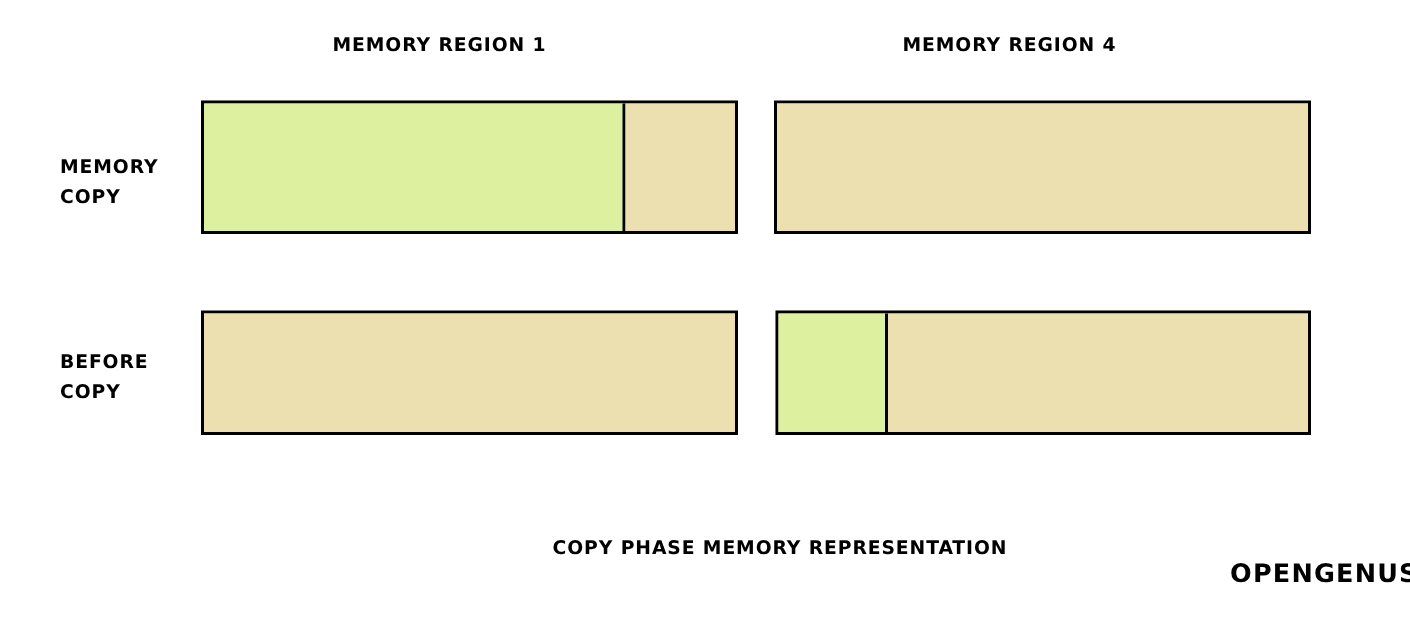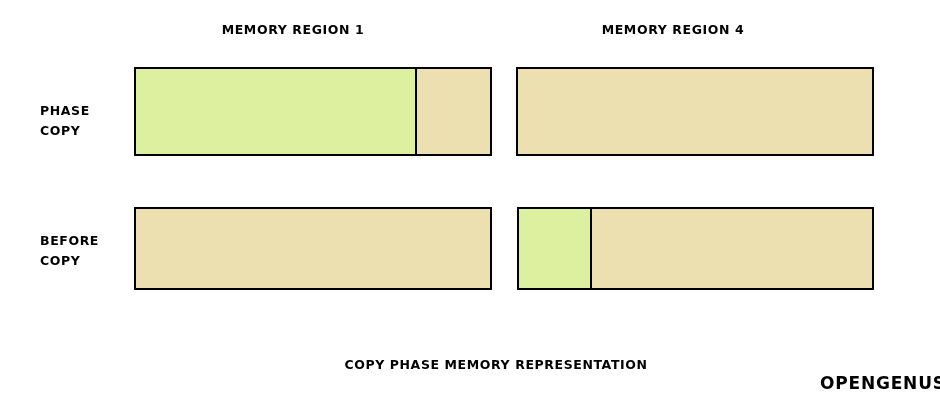--- a/index.html
+++ b/index.html
@@ -81,21 +81,21 @@
 </head>
 <body>
 
 <div class="canvas">
 
   <div class="col-heading" style="left:293px; top:22px;">MEMORY REGION 1</div>
 
   <div class="col-heading" style="left:673px; top:22px;">MEMORY REGION 4</div>
 
   <div class="row-label" style="left:40px; top:101px;">
-    <span>PHASE</span>
+    <span>MEMORY</span>
     <span>COPY</span>
   </div>
 
   <div class="row-label" style="left:40px; top:231px;">
     <span>BEFORE</span>
     <span>COPY</span>
   </div>
 
   <div class="bar" style="left:134px; top:67px; width:358px; height:89px;">
     <div class="seg divided" style="width:281px; background:#dcf0a0;"></div>
@@ -108,17 +108,17 @@
 
   <div class="bar" style="left:134px; top:207px; width:358px; height:83px;">
     <div class="seg" style="flex:1; background:#ecdfb0;"></div>
   </div>
 
   <div class="bar" style="left:517px; top:207px; width:357px; height:83px;">
     <div class="seg divided" style="width:73px; background:#dcf0a0;"></div>
     <div class="seg" style="flex:1; background:#ecdfb0;"></div>
   </div>
 
-  <div class="caption" style="left:496px; top:357px;">COPY PHASE MEMORY REPRESENTATION</div>
+  <div class="caption" style="left:520px; top:357px;">COPY PHASE MEMORY REPRESENTATION</div>
 
   <div class="watermark" style="left:820px; top:373px;">OPENGENUS</div>
 
 </div>
 
 </body></html>

